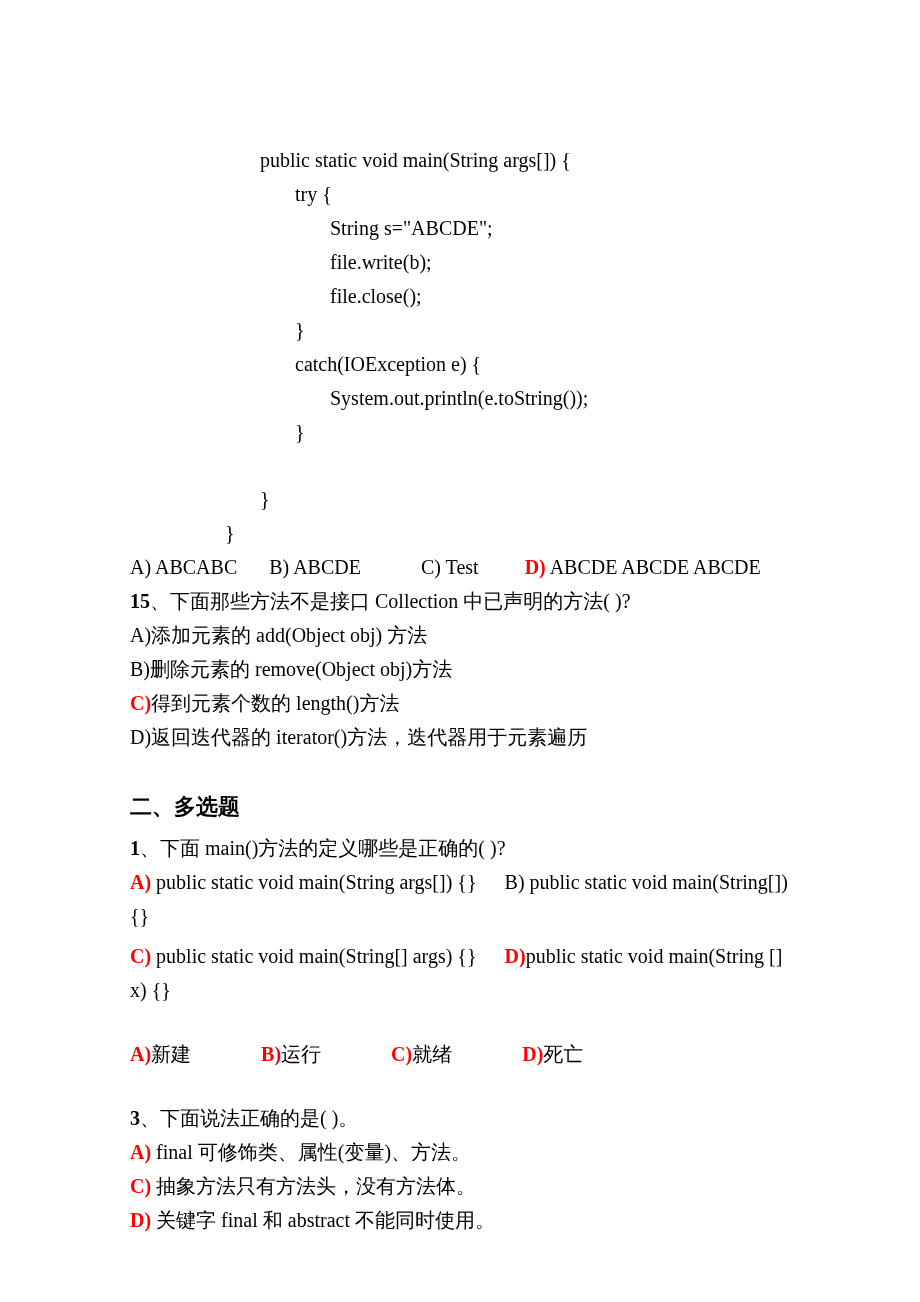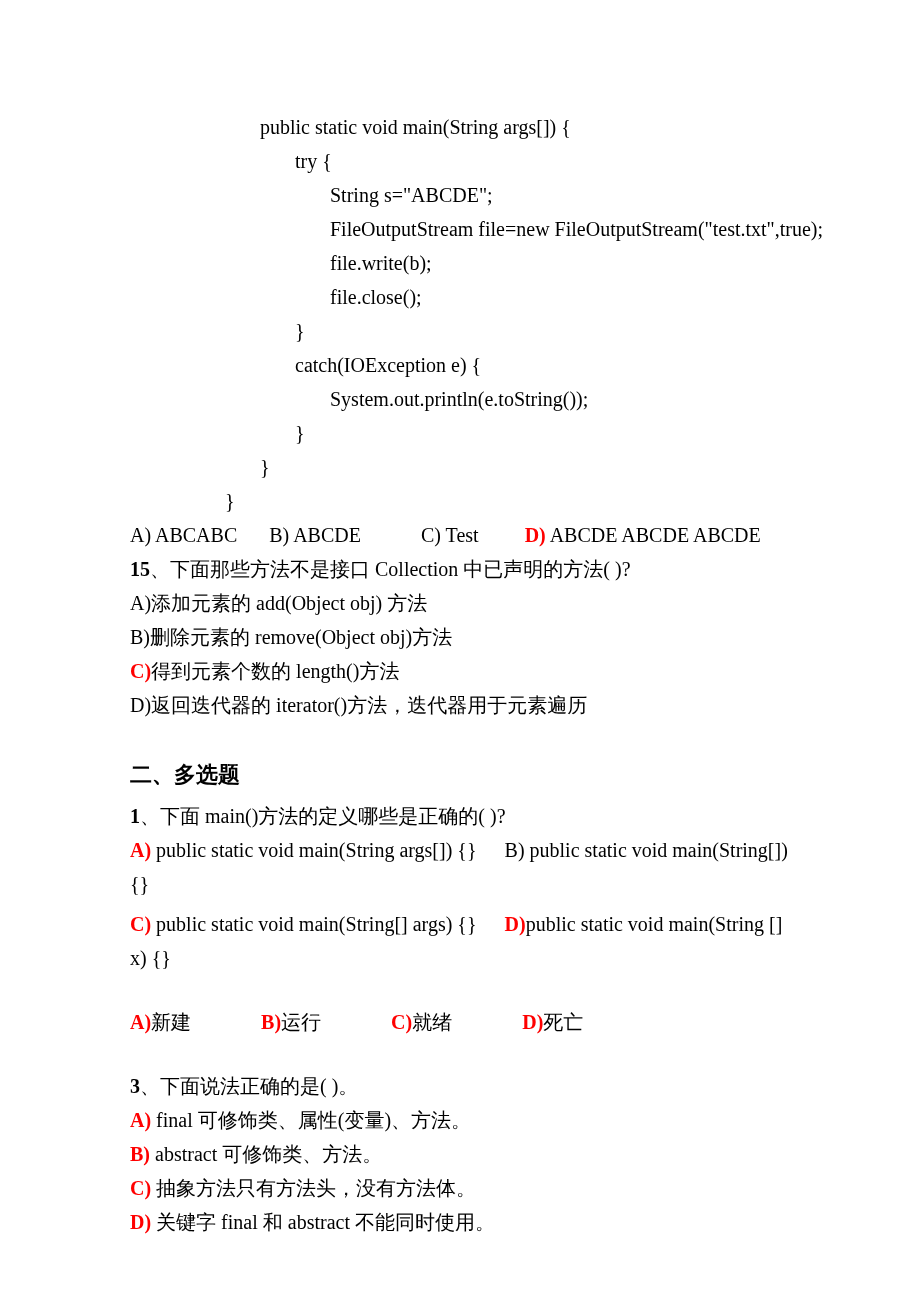--- a/index.html
+++ b/index.html
@@ -7,21 +7,21 @@
     background: #fff;
     font-family: "Times New Roman", "SimSun", serif;
     color: #000;
     width: 920px;
   }
   .page {
     padding: 110px 130px 40px 130px;
     font-size: 20px;
     line-height: 1.7;
   }
-  .code-indent-1 { padding-left: 130px; }
+  .code-indent-1 { padding-left: 130px; margin-top: 33px; }
   .code-indent-2 { padding-left: 165px; }
   .code-indent-3 { padding-left: 200px; }
   .code-line { white-space: pre; }
   .line { margin: 0; }
   .red { color: #ff0000; }
   .bold { font-weight: bold; }
   .opt-gap { display: inline-block; }
   .section-header {
     font-weight: bold;
     font-size: 22px;
@@ -32,21 +32,20 @@
   .spacer { height: 30px; }
 </style>
 </head>
 <body>
 
 <div class="page">
 
   <div class="code-line code-indent-1">public static void main(String args[]) {</div>
   <div class="code-line code-indent-2">try {</div>
   <div class="code-line code-indent-3">String s="ABCDE";</div>
-  <div class="code-line code-indent-3">FileOutputStream file=new FileOutputStream("test.txt",true);</div>
   <div class="code-line code-indent-3">file.write(b);</div>
   <div class="code-line code-indent-3">file.close();</div>
   <div class="code-line code-indent-2">}</div>
   <div class="code-line code-indent-2">catch(IOException e) {</div>
   <div class="code-line code-indent-3">System.out.println(e.toString());</div>
   <div class="code-line code-indent-2">}</div>
   <div class="code-line code-indent-1">}</div>
   <div class="code-line" style="padding-left:95px;">}</div>
 
   <p class="line">
@@ -99,22 +98,19 @@
 
   <div class="spacer"></div>
 
   <p class="line">
     <span class="bold">3</span><span>、下面说法正确的是(      )。</span>
   </p>
   <p class="line">
     <span class="red bold">A)</span><span> final 可修饰类、属性(变量)、方法。</span>
   </p>
   <p class="line">
-    <span class="red bold">B)</span><span> abstract 可修饰类、方法。</span>
-  </p>
-  <p class="line">
     <span class="red bold">C)</span><span> 抽象方法只有方法头，没有方法体。</span>
   </p>
   <p class="line">
     <span class="red bold">D)</span><span> 关键字 final 和 abstract 不能同时使用。</span>
   </p>
 
 </div>
 
 </body></html>

